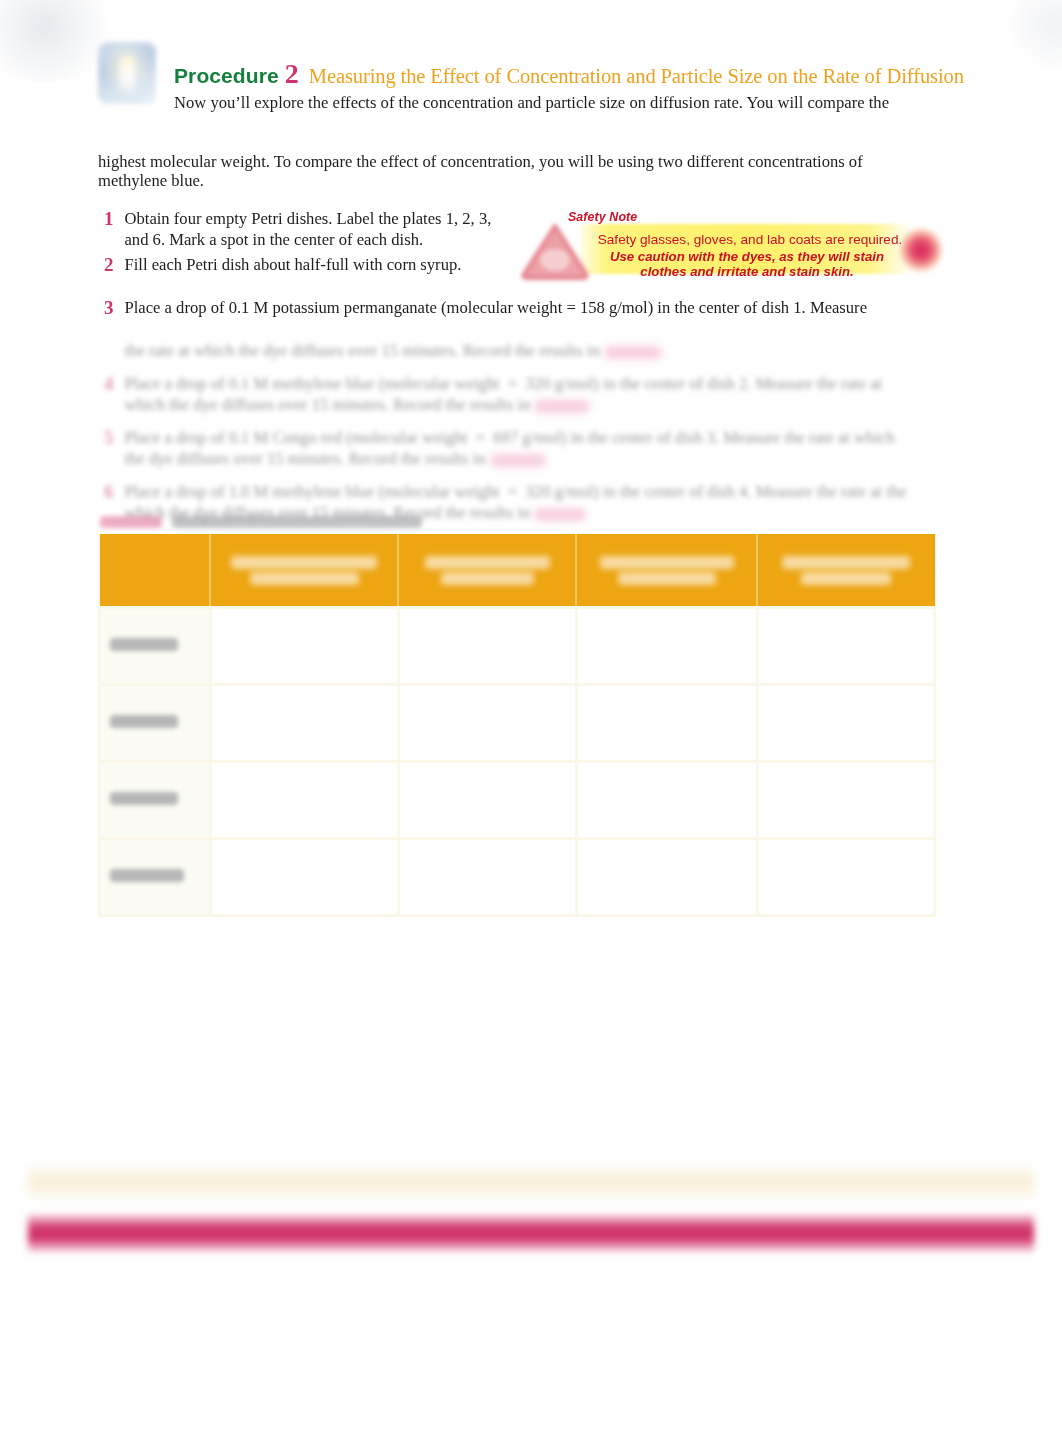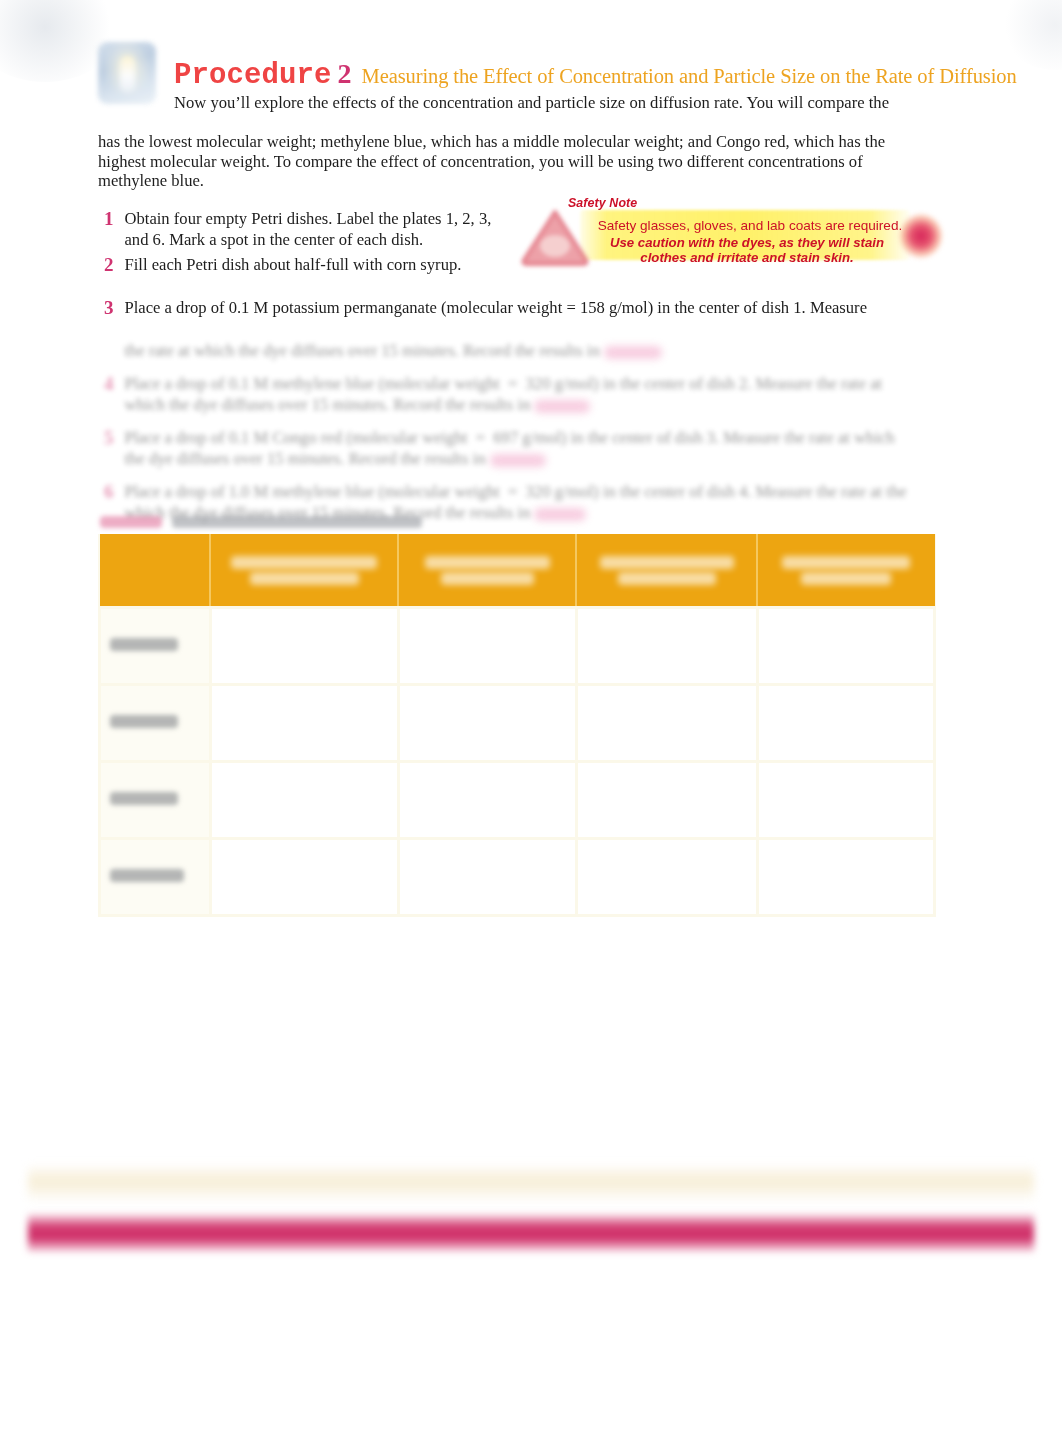--- a/index.html
+++ b/index.html
@@ -63,24 +63,24 @@
     background: linear-gradient(180deg, #fdf4d2 0%, #fbfcfd 55%, #e9eff6 100%);
     filter: blur(1.6px);
   }
   #proc-title-line {
     position: absolute;
     left: 76px;
     top: 18px;
     white-space: nowrap;
   }
   .proc-word {
-    font-family: Liberation Mono, monospace;
-    font-size: 29px;
+    font-family: Liberation Sans, sans-serif;
+    font-size: 21px;
     font-weight: 700;
-    color: #ef4444;
+    color: #15803d;
     letter-spacing: .1px;
   }
   .proc-num {
     font-family: "Liberation Serif", serif;
     font-size: 28px;
     font-weight: 700;
     color: #cf3370;
     margin-left: 6px;
   }
   .proc-sub {
@@ -237,21 +237,21 @@
     height: 13px;
     background: rgba(92,96,104,.45);
     border-radius: 4px;
     filter: blur(2.8px);
   }
 
   
   #safety-note {
     position: absolute;
     left: 518px;
-    top: 196px;
+    top: 210px;
     width: 414px;
     height: 78px;
   }
   #safety-bg {
     position: absolute;
     left: 62px;
     top: 14px;
     width: 330px;
     height: 50px;
     background: linear-gradient(90deg,
@@ -348,21 +348,21 @@
   <div id="proc-header">
     <div id="proc-icon"></div>
     <div id="proc-title-line">
       <span class="proc-word">Procedure</span><span class="proc-num">2</span><span class="proc-sub">Measuring the Effect of Concentration and Particle Size on the Rate of Diffusion</span>
     </div>
   </div>
 
   <div id="intro">
     <span class="indent"></span><span>Now you’ll explore the effects of the concentration and particle size on diffusion rate. You will compare the</span><br>
     <span class="indent2"></span><br>
-    <span>has the lowest molecular weight; methylene blue, which has a middle molecular weight; and Congo red, which has the</span><br>
+    <br>
     <span>highest molecular weight. To compare the effect of concentration, you will be using two different concentrations of</span><br>
     <span>methylene blue.</span>
   </div>
 
   <div class="step" id="step-1">
     <div class="step-num">1</div>
     <div class="step-body">Obtain four empty Petri dishes. Label the plates 1, 2, 3, and 6. Mark a spot in the center of each dish.</div>
   </div>
 
   <div class="step" id="step-2">

